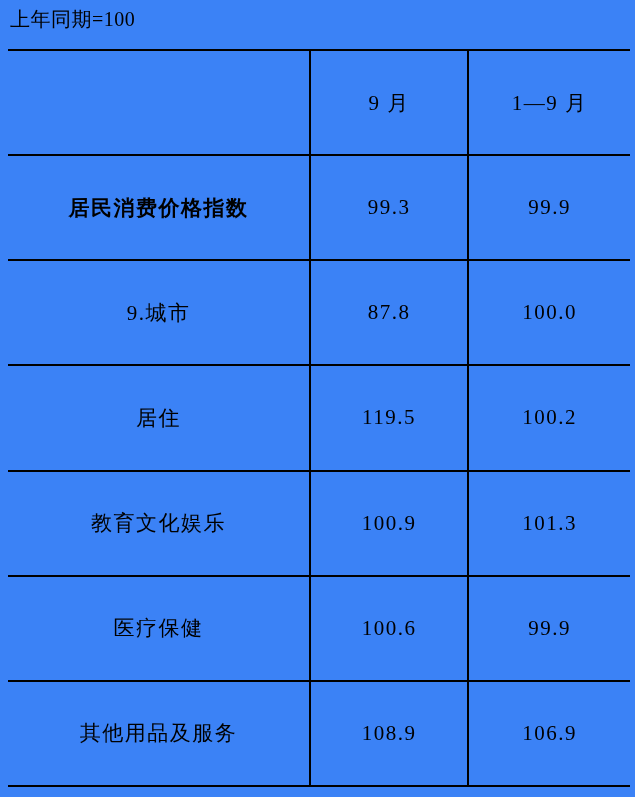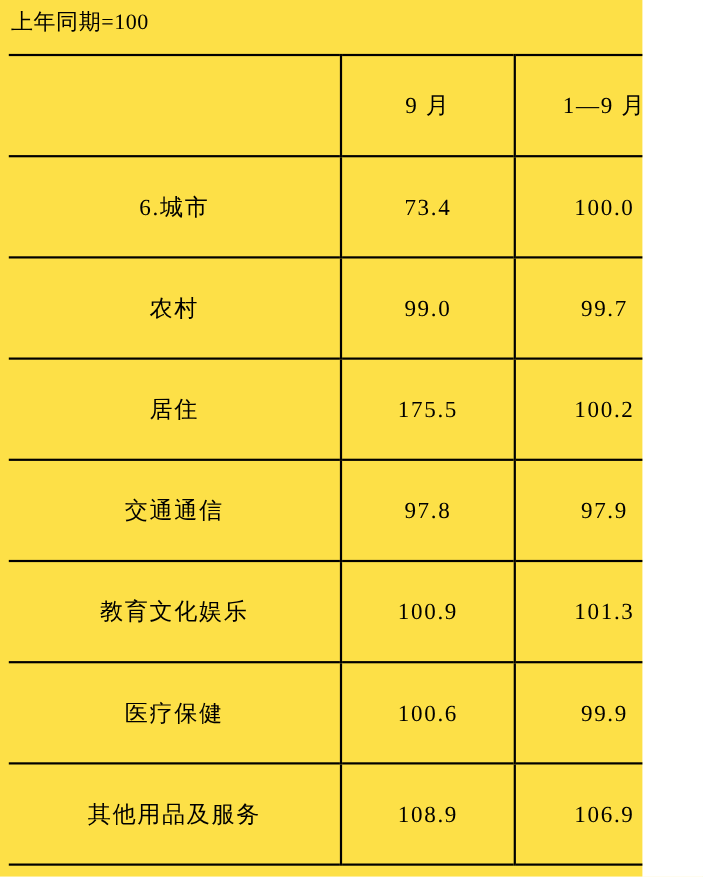--- a/index.html
+++ b/index.html
@@ -5,23 +5,23 @@
   * { box-sizing: border-box; }
   html, body {
     margin: 0;
     padding: 0;
     background: #ffffff;
     font-family: "Liberation Serif", "DejaVu Serif", serif;
     color: #000000;
   }
   .page {
     position: relative;
-    width: 584px;
+    width: 635px;
     height: 797px;
-    background: #fde047;
+    background: #3b82f6;
     overflow: hidden;
   }
   .base-note {
     position: absolute;
     left: 10px;
     top: 6px;
     font-size: 20px;
     letter-spacing: 0.5px;
     white-space: nowrap;
   }
@@ -76,47 +76,42 @@
       <col class="c-sep">
       <col class="c-ytd">
     </colgroup>
     <tbody>
       <tr>
         <th class="label-cell"></th>
         <th>9 月</th>
         <th>1—9 月</th>
       </tr>
 
+      <tr class="emph">
+        <td class="label-cell">居民消费价格指数</td>
+        <td>99.3</td>
+        <td>99.9</td>
+      </tr>
 
       <tr>
-        <td class="label-cell">6.城市</td>
-        <td>73.4</td>
+        <td class="label-cell">9.城市</td>
+        <td>87.8</td>
         <td>100.0</td>
       </tr>
 
-      <tr>
-        <td class="label-cell">农村</td>
-        <td>99.0</td>
-        <td>99.7</td>
-      </tr>
 
 
 
       <tr>
         <td class="label-cell">居住</td>
-        <td>175.5</td>
+        <td>119.5</td>
         <td>100.2</td>
       </tr>
 
 
-      <tr>
-        <td class="label-cell">交通通信</td>
-        <td>97.8</td>
-        <td>97.9</td>
-      </tr>
 
       <tr>
         <td class="label-cell">教育文化娱乐</td>
         <td>100.9</td>
         <td>101.3</td>
       </tr>
 
       <tr>
         <td class="label-cell">医疗保健</td>
         <td>100.6</td>

